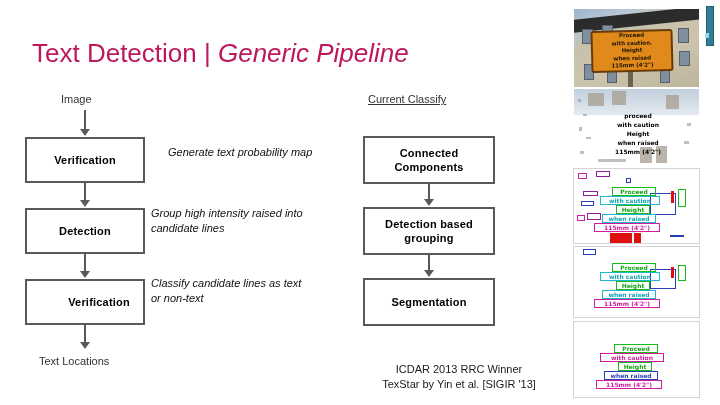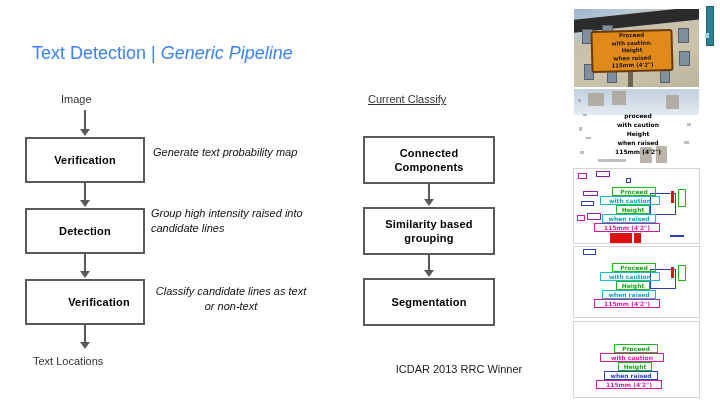--- a/index.html
+++ b/index.html
@@ -14,24 +14,24 @@
     overflow: hidden;
     font-family: "Liberation Sans", sans-serif;
     color: #000000;
   }
 
   
   #slide-title {
     position: absolute;
     left: 32px;
     top: 38px;
-    font-size: 18px;
+    font-size: 26px;
     line-height: 30px;
     white-space: nowrap;
-    color: #3b82f6;
+    color: #be185d;
   }
   #slide-title .t-regular { font-style: normal; }
   #slide-title .t-italic { font-style: italic; }
 
   
   .col-head {
     position: absolute;
     font-size: 11px;
     color: #333333;
     white-space: nowrap;
@@ -102,32 +102,32 @@
 
   
   .annotation {
     position: absolute;
     font-size: 11px;
     font-style: italic;
     line-height: 15px;
     color: #111111;
     width: 160px;
   }
-  #note-segmentation { left: 153px; top: 145px; }
+  #note-segmentation { left: 168px; top: 145px; }
   #note-detection    { left: 151px; top: 206px; }
-  #note-verification { left: 151px; top: 284px; text-align: center; }
+  #note-verification { left: 151px; top: 276px; }
 
   
   .terminal-label {
     position: absolute;
     font-size: 11px;
     color: #333333;
     white-space: nowrap;
   }
-  #label-textlocations { left: 33px; top: 355px; text-align: right; }
+  #label-textlocations { left: 39px; top: 355px; text-align: right; }
 
   
   #caption {
     position: absolute;
     left: 339px;
     top: 362px;
     width: 240px;
     text-align: center;
     font-size: 11px;
     line-height: 15px;
@@ -318,32 +318,33 @@
 <div class="terminal-label" id="label-textlocations">Text Locations</div>
 
 <div class="flow-box" id="box-connected">
   <span>Connected Components</span>
 </div>
 
 <div class="arrow-line" id="arrR1-line"></div>
 <div class="arrow-head" id="arrR1-head"></div>
 
 <div class="flow-box" id="box-similarity">
-  <span>Similarity based grouping</span>
+  <span>Detection based grouping</span>
 </div>
 
 <div class="arrow-line" id="arrR2-line"></div>
 <div class="arrow-head" id="arrR2-head"></div>
 
 <div class="flow-box" id="box-classifiers">
   <span>Segmentation</span>
 </div>
 
 <div id="caption">
   <div>ICDAR 2013 RRC Winner</div>
+  <div>TexStar by Yin et al. [SIGIR '13]</div>
 </div>
 
 <div id="image-strip">
 
   <div class="panel" id="panel-photo">
     <div class="photo-bg"></div>
     <div class="photo-roof"></div>
     <div class="photo-window" style="left:8px;  top:20px; width:11px; height:15px;"></div>
     <div class="photo-window" style="left:28px; top:16px; width:11px; height:15px;"></div>
     <div class="photo-window" style="left:104px;top:19px; width:11px; height:15px;"></div>

